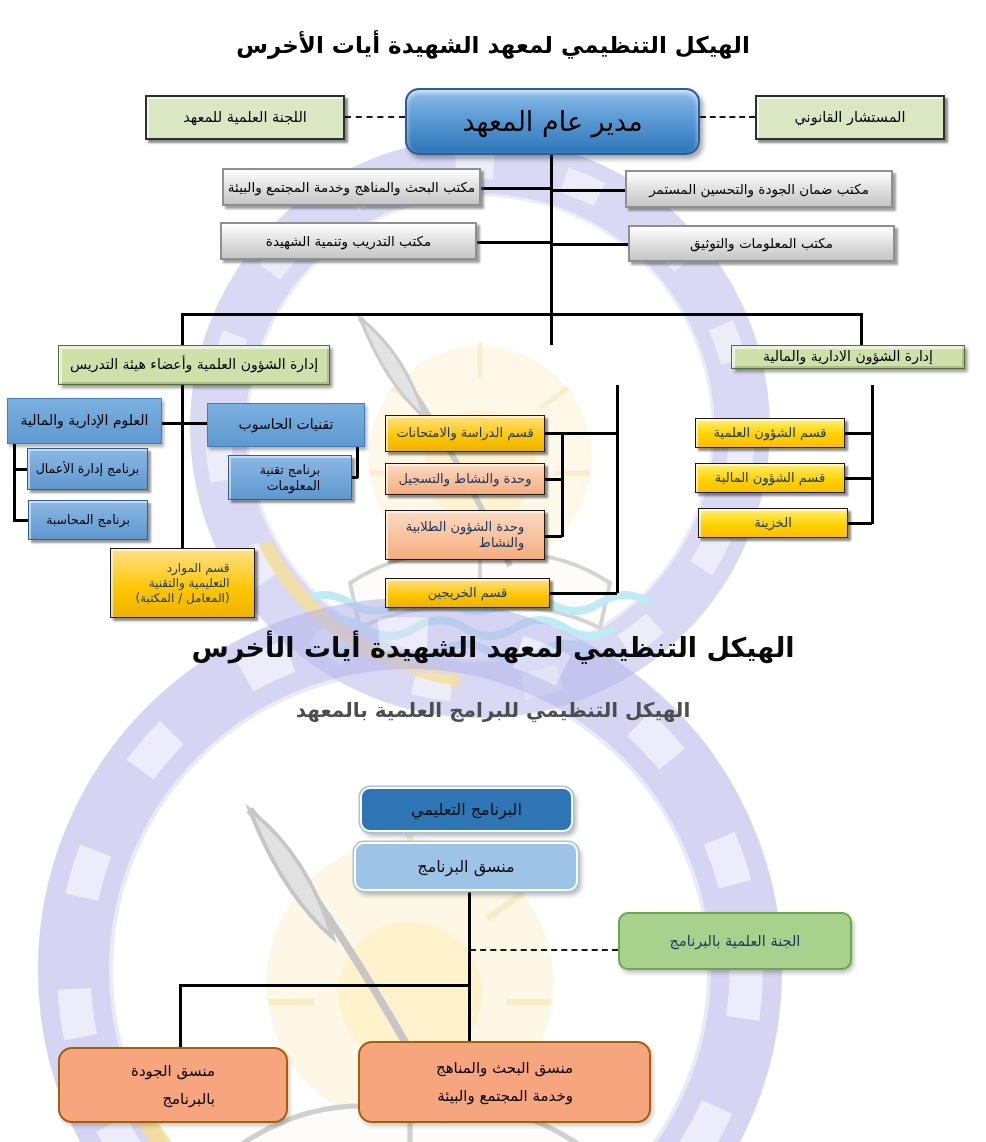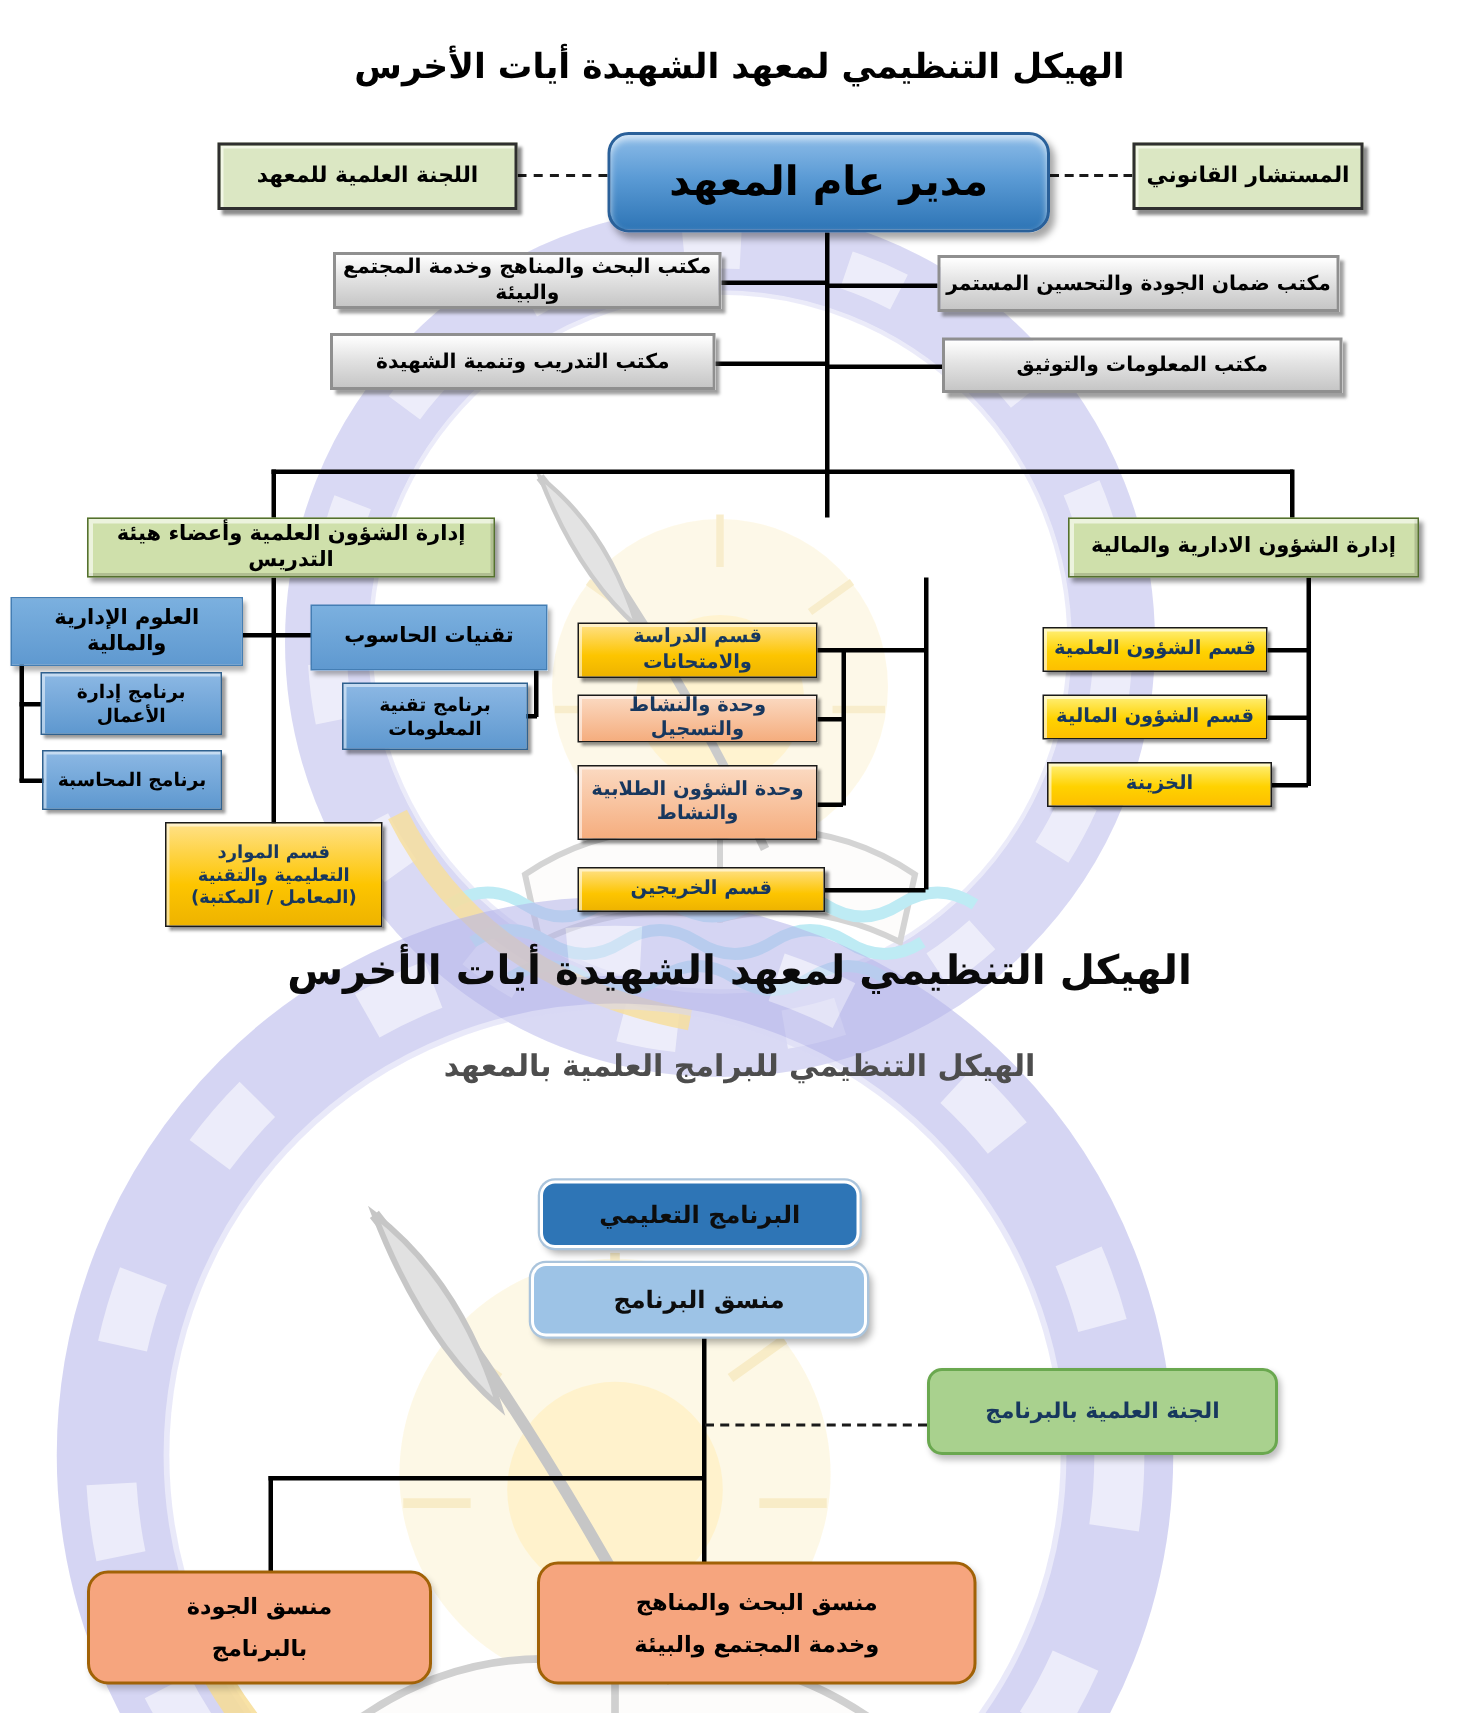--- a/index.html
+++ b/index.html
@@ -2,21 +2,21 @@
 <html lang="ar"><head>
 <meta charset="utf-8">
 <style>
   html,body{margin:0;padding:0;background:#fff;}
   .canvas{
     position:relative;width:986px;height:1142px;background:#ffffff;
     font-family:"DejaVu Sans",sans-serif;overflow:hidden;direction:rtl;
   }
   .box{
     position:absolute;box-sizing:border-box;display:flex;align-items:center;justify-content:center;
-    text-align:center;font-weight:bold;color:#000;white-space:pre-line;line-height:1.25;z-index:3;
+    text-align:right;font-weight:normal;color:#000;white-space:pre-line;line-height:1.25;z-index:3;
   }
   
   .director{
     background:linear-gradient(180deg,#8dbce8 0%,#5b9bd5 45%,#2e75b6 100%);
     border:2px solid #2a6099;border-radius:14px;font-size:27px;
     box-shadow:inset 0 3px 5px rgba(255,255,255,.65), 3px 4px 5px rgba(0,0,0,.35);
   }
   .ltgreen{
     background:#dbe7c3;border:2px solid #2f2f2f;font-size:14.5px;
     box-shadow:inset 2px 2px 0 #f2f7e6, 3px 3px 2px rgba(0,0,0,.45);
@@ -144,29 +144,29 @@
   <div class="lh" style="top:187px;left:481px;width:70px"></div>
   <div class="lh" style="top:189px;left:551px;width:74px"></div>
   <div class="lh" style="top:241px;left:477px;width:74px"></div>
   <div class="lh" style="top:243px;left:551px;width:77px"></div>
   <div class="lh" style="top:313px;left:181px;width:681px"></div>
   <div class="lv" style="left:181px;top:313px;height:33px"></div>
   <div class="lv" style="left:860px;top:313px;height:33px"></div>
 
   <div class="box director" style="left:405px;top:88px;width:295px;height:67px">مدير عام المعهد</div>
   <div class="box ltgreen" style="left:145px;top:95px;width:200px;height:45px">اللجنة العلمية للمعهد</div>
-  <div class="box ltgreen" style="left:755px;top:95px;width:154px;height:45px">المستشار القانوني</div>
+  <div class="box ltgreen" style="left:755px;top:95px;width:190px;height:45px">المستشار القانوني</div>
 
   <div class="box gray" style="left:222px;top:168px;width:259px;height:38px">مكتب البحث والمناهج وخدمة المجتمع والبيئة</div>
   <div class="box gray" style="left:625px;top:170px;width:268px;height:38px">مكتب ضمان الجودة والتحسين المستمر</div>
   <div class="box gray" style="left:220px;top:222px;width:257px;height:38px">مكتب التدريب وتنمية الشهيدة</div>
   <div class="box gray" style="left:628px;top:225px;width:267px;height:37px">مكتب المعلومات والتوثيق</div>
 
   <div class="box green" style="left:58px;top:345px;width:272px;height:40px">إدارة الشؤون العلمية وأعضاء هيئة التدريس</div>
-  <div class="box green" style="left:712px;top:345px;width:234px;height:40px">إدارة الشؤون الادارية والمالية</div>
+  <div class="box green" style="left:731px;top:345px;width:234px;height:24px">إدارة الشؤون الادارية والمالية</div>
 
   <div class="lv" style="left:181px;top:385px;height:164px"></div>
   <div class="lh" style="top:422px;left:162px;width:46px"></div>
   <div class="lv" style="left:13px;top:443px;height:78px"></div>
   <div class="lh" style="top:468px;left:13px;width:15px"></div>
   <div class="lh" style="top:519px;left:13px;width:16px"></div>
   <div class="lv" style="left:356px;top:447px;height:31px"></div>
   <div class="lh" style="top:476px;left:350px;width:8px"></div>
 
   <div class="box blue" style="left:7px;top:398px;width:155px;height:46px">العلوم الإدارية والمالية</div>

